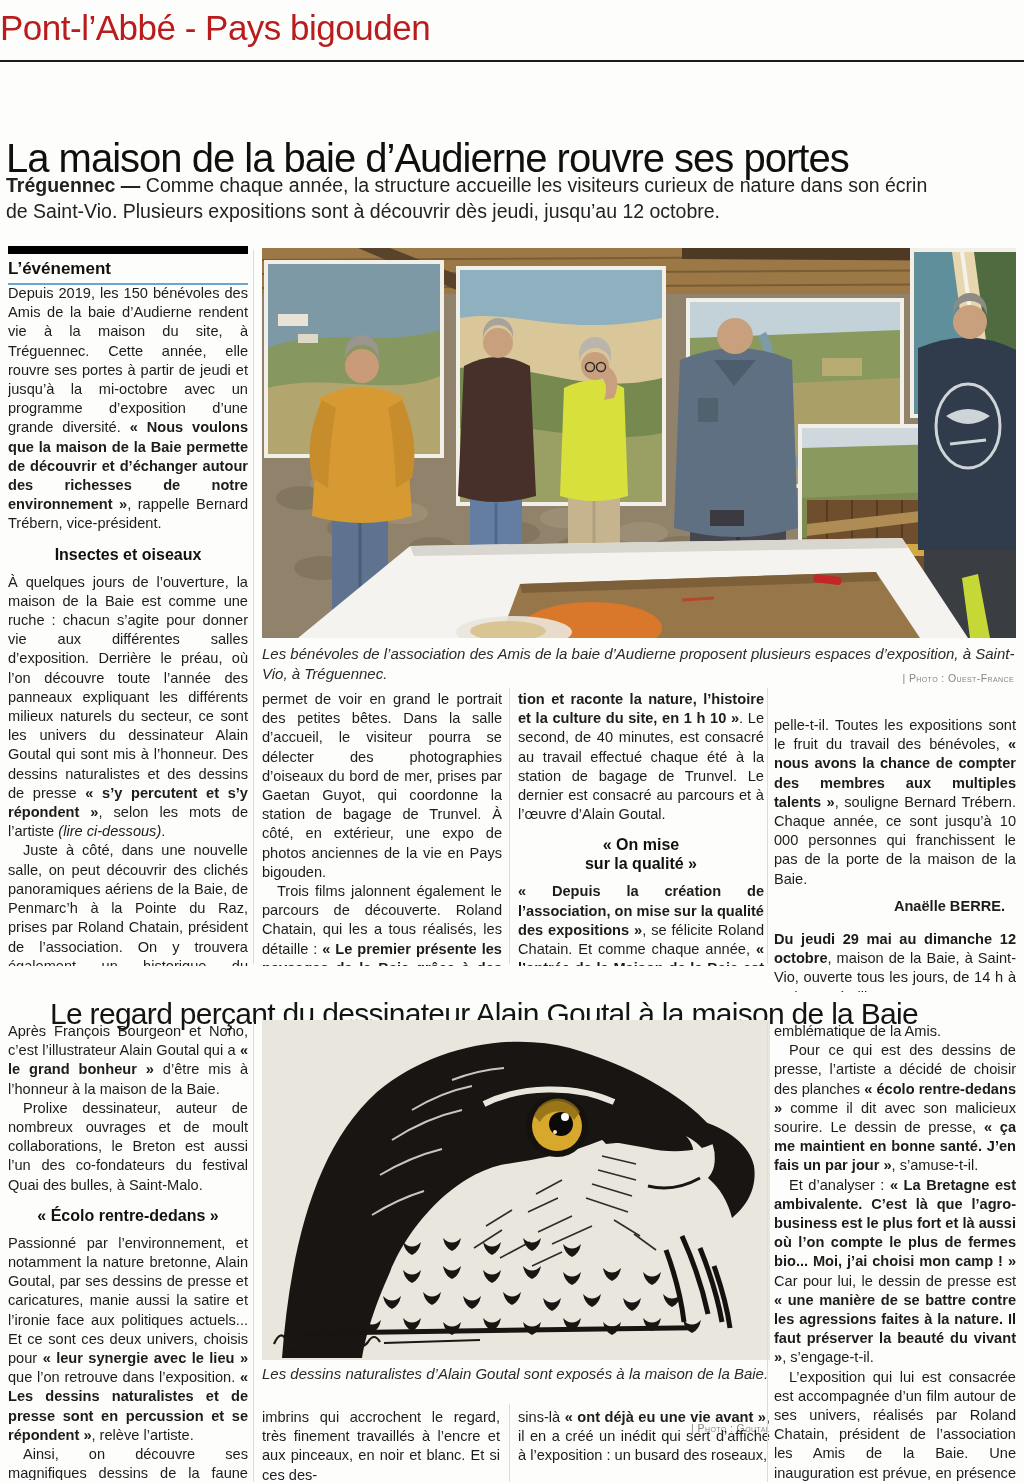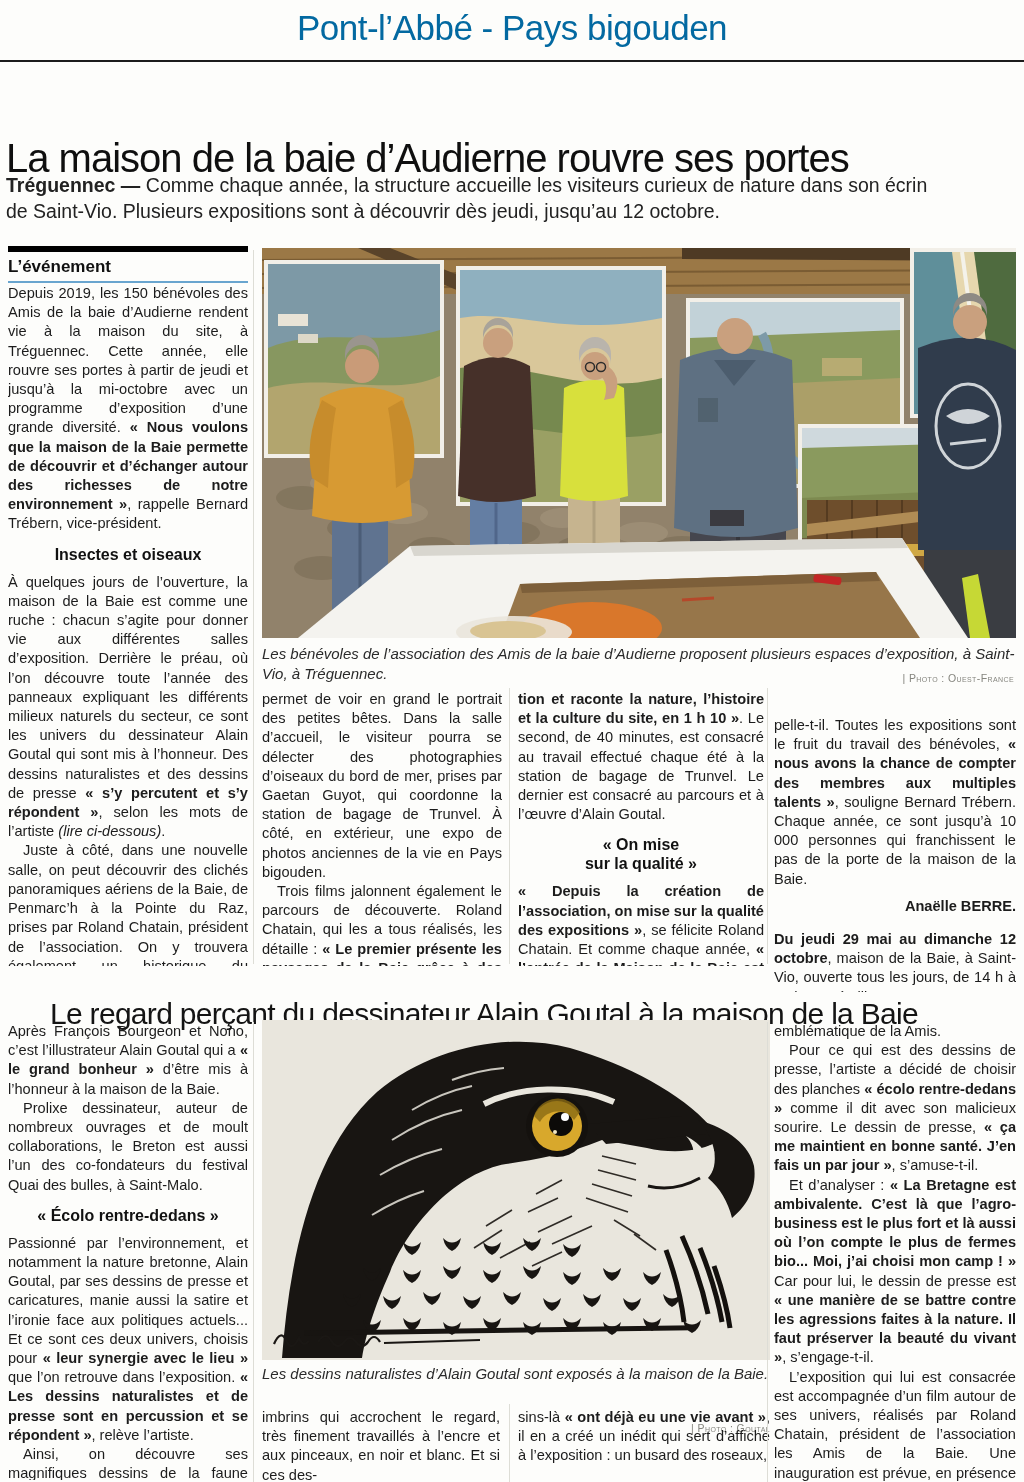--- a/index.html
+++ b/index.html
@@ -2,35 +2,35 @@
 <html lang="fr"><head>
 <meta charset="utf-8">
 <style>
   html,body{margin:0;padding:0;background:#ffffff;}
   #page{
     position:relative;width:1024px;height:1482px;overflow:hidden;
     background:#fdfdfb;color:#1b1b1b;
     font-family:"Liberation Sans","DejaVu Sans",sans-serif;
   }
   .abs{position:absolute;}
-  .masthead{top:8px;left:0;width:1024px;text-align:center;font-size:35px;font-weight:400;color:#0369a1;letter-spacing:-0.5px;}
+  .masthead{top:8px;left:0;width:1024px;text-align:left;font-size:35px;font-weight:400;color:#b91c1c;letter-spacing:-0.5px;}
   .top-rule{top:60px;left:0;width:1024px;height:2px;background:#1c1c1c;}
   .headline1{left:6px;top:110px;width:1014px;font-size:40px;font-weight:400;letter-spacing:-1px;color:#0f0f0f;line-height:1.05;}
   .lede{left:6px;top:172px;width:930px;font-size:19.5px;line-height:26px;color:#222;}
   .lede .loc{font-weight:700;}
   .headline2{left:6px;top:972px;width:1016px;font-size:30px;font-weight:400;letter-spacing:-0.7px;color:#141414;line-height:1.1;margin-left:44px;}
-  .kicker{left:8px;top:246px;width:240px;border-top:6px solid #000000;}
+  .kicker{left:8px;top:246px;width:240px;border-top:8px solid #000000;}
   .kicker-label{font-size:17px;font-weight:700;padding:5px 0 4px 0;border-bottom:2px solid #69a5cf;color:#111;}
   .col{position:absolute;font-size:14.6px;line-height:19.2px;color:#1c1c1c;overflow:hidden;}
   .para{margin:0;text-align:justify;}
   .para.indent{text-indent:15px;}
   .b{font-weight:700;margin-top:21px;}
   .i{font-style:italic;}
   .subhead{text-align:center;font-weight:700;font-size:16px;line-height:19px;padding:11px 0 9px 0;color:#111;}
-  .byline{margin:8px 0 14px 0;text-align:right;font-weight:700;}
+  .byline{margin:8px 11px 14px 0;text-align:right;font-weight:700;}
   .caption{font-style:italic;font-size:15px;line-height:20px;color:#2a2a2a;}
   .credit{position:absolute;right:2px;bottom:0;font-size:10.5px;color:#85857e;font-variant:small-caps;letter-spacing:.4px;font-style:normal;margin-top:34px;}
   .vsep{position:absolute;width:1px;background:#ddddd6;}
   .photo-frame{position:absolute;overflow:hidden;background:#cfcac0;}
   svg{display:block;}
 </style>
 </head>
 <body>
 
 <div id="page">

